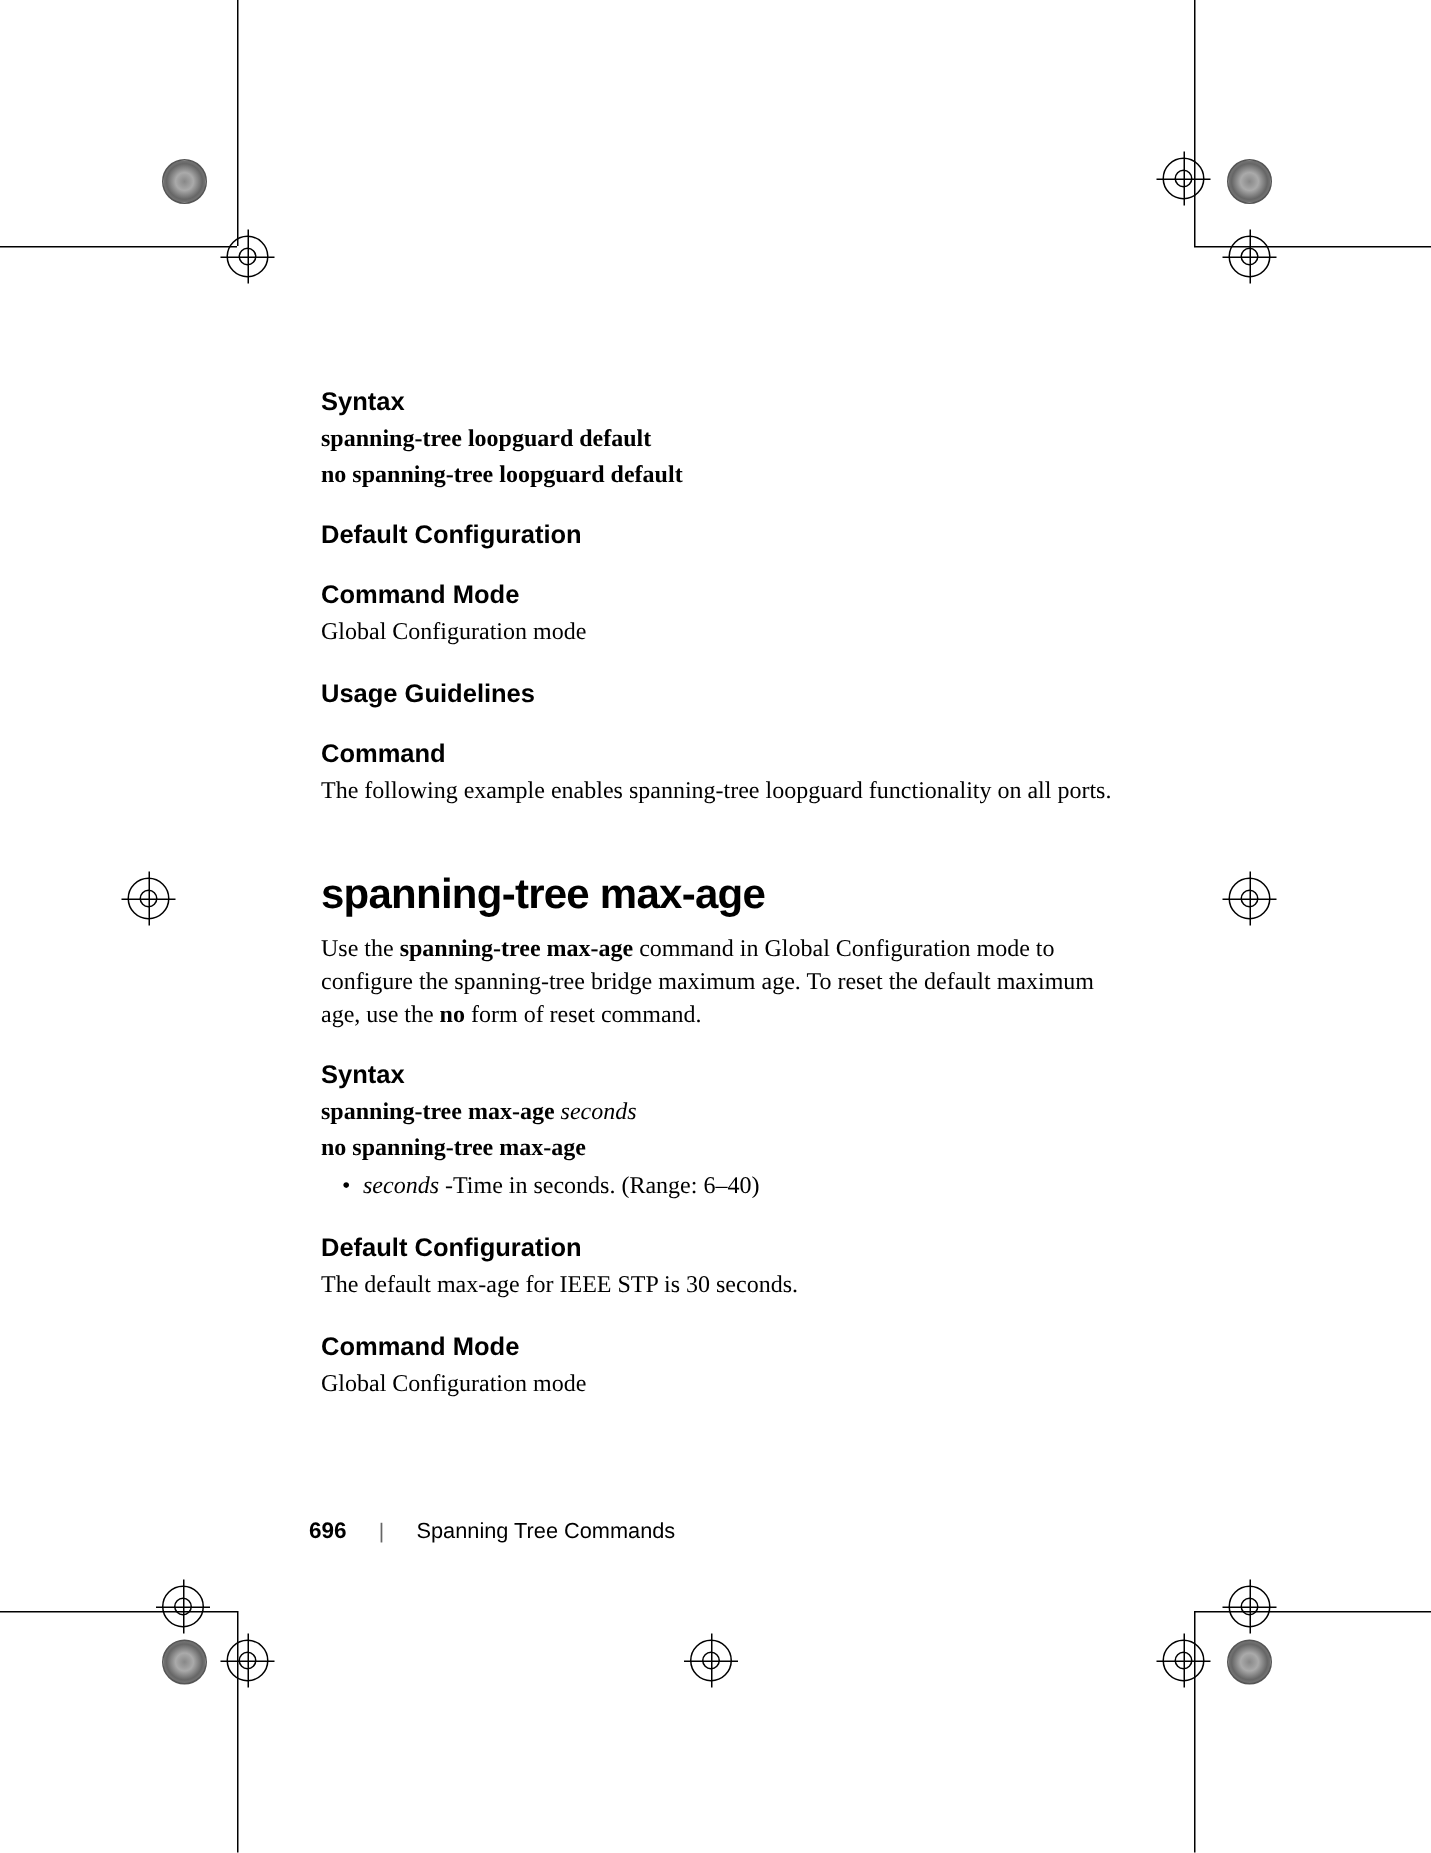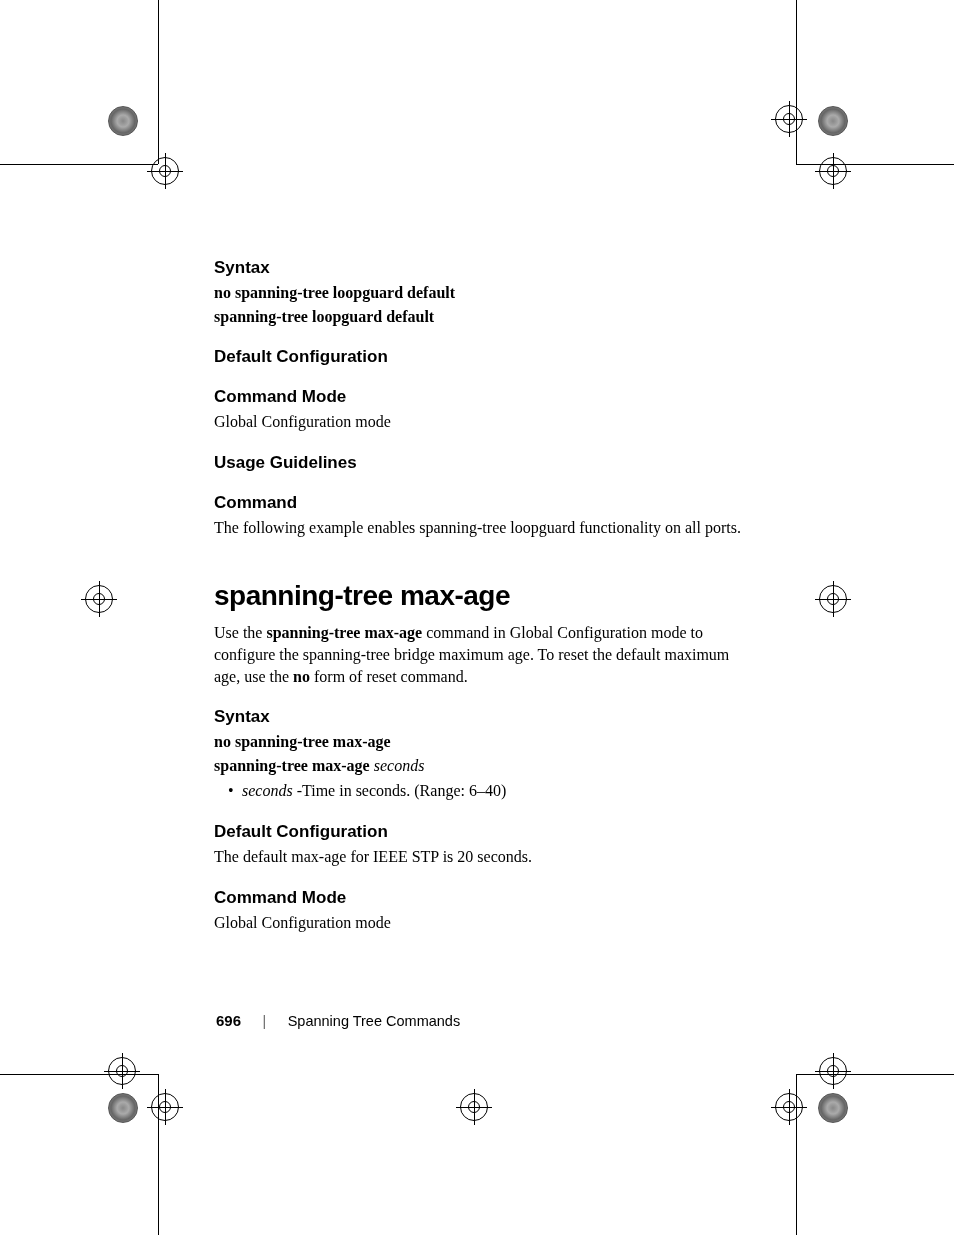--- a/index.html
+++ b/index.html
@@ -102,21 +102,21 @@
       position: relative;
     }
     .bullet::before {
       content: '•';
       position: absolute;
       left: 14px;
       top: 0;
     }
     .footer {
       position: absolute;
-      left: 216px;
+      left: 206px;
       top: 1012px;
       font-size: 14px;
     }
     .page-num {
       font-family: 'Helvetica Neue', Arial, sans-serif;
       font-weight: bold;
       font-size: 15px;
     }
     .footer-sep {
       font-family: Arial, sans-serif;
@@ -190,49 +190,49 @@
       <div class="reg-circle-inner"></div>
     </div>
   <div class="reg-circle" style="left:819px; top:1057px;">
       <div class="reg-circle-inner"></div>
     </div>
 </div>
 
 <div class="content">
 
   <div class="h3" style="margin-top:0;">Syntax</div>
+  <div class="body-text bold">spanning-tree loopguard default</div>
   <div class="body-text bold">no spanning-tree loopguard default</div>
-  <div class="body-text bold">spanning-tree loopguard default</div>
 
   <div class="h3">Default Configuration</div>
 
   <div class="h3">Command Mode</div>
   <div class="body-text">Global Configuration mode</div>
 
   <div class="h3">Usage Guidelines</div>
 
   <div class="h3">Command</div>
   <div class="body-text">The following example enables spanning-tree loopguard functionality on all ports.</div>
 
   <div class="h1">spanning-tree max-age</div>
   <div class="body-text">
     <span>Use the </span><span class="bold">spanning-tree max-age</span><span> command in Global Configuration mode to configure the spanning-tree bridge maximum age. To reset the default maximum age, use the </span><span class="bold">no</span><span> form of reset command.</span>
   </div>
 
   <div class="h3">Syntax</div>
-  <div class="body-text bold">no spanning-tree max-age</div>
   <div class="body-text">
     <span class="bold">spanning-tree max-age </span><span class="italic">seconds</span>
   </div>
+  <div class="body-text bold">no spanning-tree max-age</div>
   <div class="body-text bullet" style="margin-top:4px;">
     <span class="italic">seconds </span><span>-Time in seconds. (Range: 6–40)</span>
   </div>
 
   <div class="h3">Default Configuration</div>
-  <div class="body-text">The default max-age for IEEE STP is 20 seconds.</div>
+  <div class="body-text">The default max-age for IEEE STP is 30 seconds.</div>
 
   <div class="h3">Command Mode</div>
   <div class="body-text">Global Configuration mode</div>
 
 </div>
 
 <div class="footer">
   <span class="page-num">696</span>
   <span class="footer-sep">|</span>
   <span class="footer-text">Spanning Tree Commands</span>

